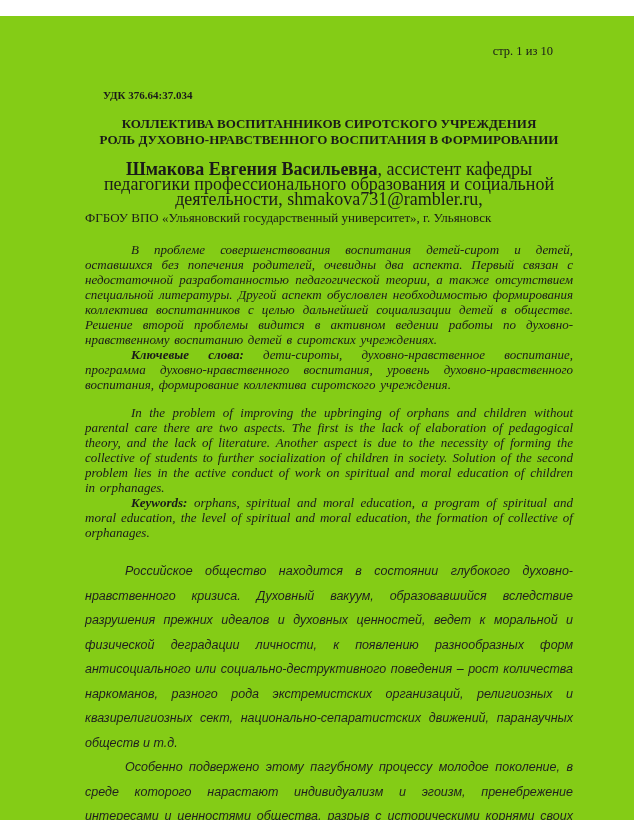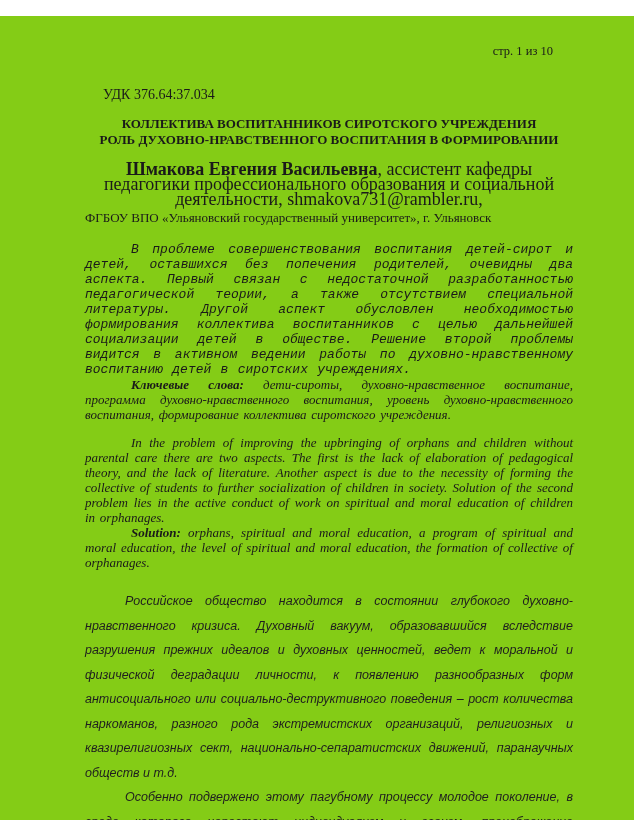--- a/index.html
+++ b/index.html
@@ -22,22 +22,22 @@
   .page-header {
     text-align: right;
     padding-right: 20px;
     font-size: 12.5px;
     line-height: 15px;
     font-family: "Liberation Serif", "DejaVu Serif", serif;
   }
   .udk {
     margin-top: 28px;
     margin-left: 18px;
-    font-weight: normal;
-    font-size: 14px;
+    font-weight: bold;
+    font-size: 11px;
     line-height: 16px;
   }
   .title {
     margin-top: 13px;
     text-align: center;
     font-weight: bold;
     font-size: 13px;
     line-height: 16px;
   }
   .authors {
@@ -54,21 +54,21 @@
   }
   .abstract {
     font-style: italic;
     font-size: 13px;
     line-height: 15px;
     text-align: justify;
     text-indent: 46px;
     word-spacing: 1.5px;
     margin: 0;
   }
-  .abstract-ru { margin-top: 17px; font-family: Liberation Mono, monospace; }
+  .abstract-ru { margin-top: 17px; }
   .keywords { margin: 0; }
   .keywords .kw-label { font-weight: bold; }
   .abstract-en { margin-top: 13px; }
   .body-text {
     margin: 0;
     font-family: "Liberation Sans", "DejaVu Sans", sans-serif;
     font-size: 12.5px;
     line-height: 24.5px;
     text-align: justify;
     text-indent: 40px;
@@ -94,19 +94,19 @@
   <div class="authors"><span class="author-name">Шмакова Евгения Васильевна</span><span>, ассистент кафедры педагогики профессионального образования и социальной деятельности, shmakova731@rambler.ru,</span></div>
 
   <div class="affiliation">ФГБОУ ВПО «Ульяновский государственный университет», г. Ульяновск</div>
 
   <p class="abstract abstract-ru">В проблеме совершенствования воспитания детей-сирот и детей, оставшихся без попечения родителей, очевидны два аспекта. Первый связан с недостаточной разработанностью педагогической теории, а также отсутствием специальной литературы. Другой аспект обусловлен необходимостью формирования коллектива воспитанников с целью дальнейшей социализации детей в обществе. Решение второй проблемы видится в активном ведении работы по духовно-нравственному воспитанию детей в сиротских учреждениях.</p>
 
   <p class="abstract keywords"><span class="kw-label">Ключевые слова:</span><span> дети-сироты, духовно-нравственное воспитание, программа духовно-нравственного воспитания, уровень духовно-нравственного воспитания, формирование коллектива сиротского учреждения.</span></p>
 
   <p class="abstract abstract-en">In the problem of improving the upbringing of orphans and children without parental care there are two aspects. The first is the lack of elaboration of pedagogical theory, and the lack of literature. Another aspect is due to the necessity of forming the collective of students to further socialization of children in society. Solution of the second problem lies in the active conduct of work on spiritual and moral education of children in orphanages.</p>
 
-  <p class="abstract keywords"><span class="kw-label">Solution:</span><span> orphans, spiritual and moral education, a program of spiritual and moral education, the level of spiritual and moral education, the formation of collective of orphanages.</span></p>
+  <p class="abstract keywords"><span class="kw-label">Keywords:</span><span> orphans, spiritual and moral education, a program of spiritual and moral education, the level of spiritual and moral education, the formation of collective of orphanages.</span></p>
 
   <p class="body-text body-first">Российское общество находится в состоянии глубокого духовно-нравственного кризиса. Духовный вакуум, образовавшийся вследствие разрушения прежних идеалов и духовных ценностей, ведет к моральной и физической деградации личности, к появлению разнообразных форм антисоциального или социально-деструктивного поведения – рост количества наркоманов, разного рода экстремистских организаций, религиозных и квазирелигиозных сект, национально-сепаратистских движений, паранаучных обществ и т.д.</p>
 
   <p class="body-text"><span>Особенно подвержено этому пагубному процессу молодое поколение, в среде которого нарастают индивидуализм и эгоизм, пренебрежение интересами и ценностями общества, разрыв с историческими корнями своих предков. Ситуация усугубляется проникновением в среду так называемой «масскультуры», то есть наиболее безнравственной, затрагивающей низменные инстинкты человека.</span></p>
 
 </div>
 
 </body></html>

